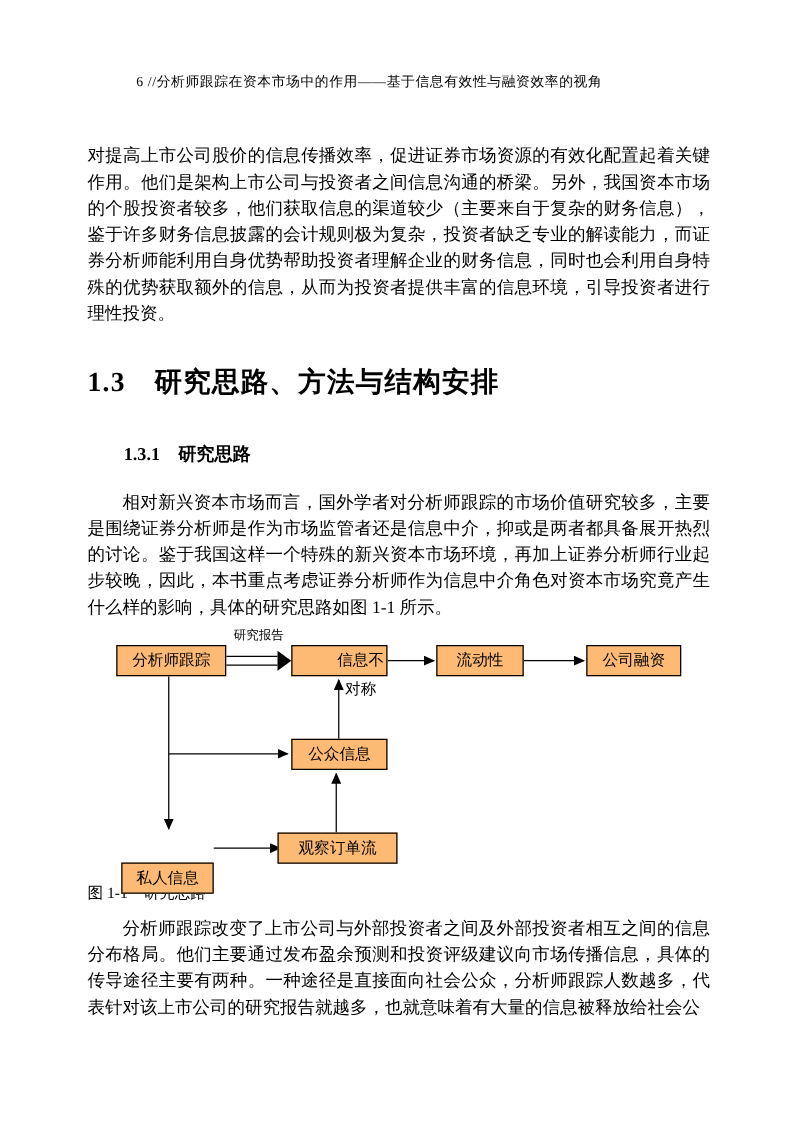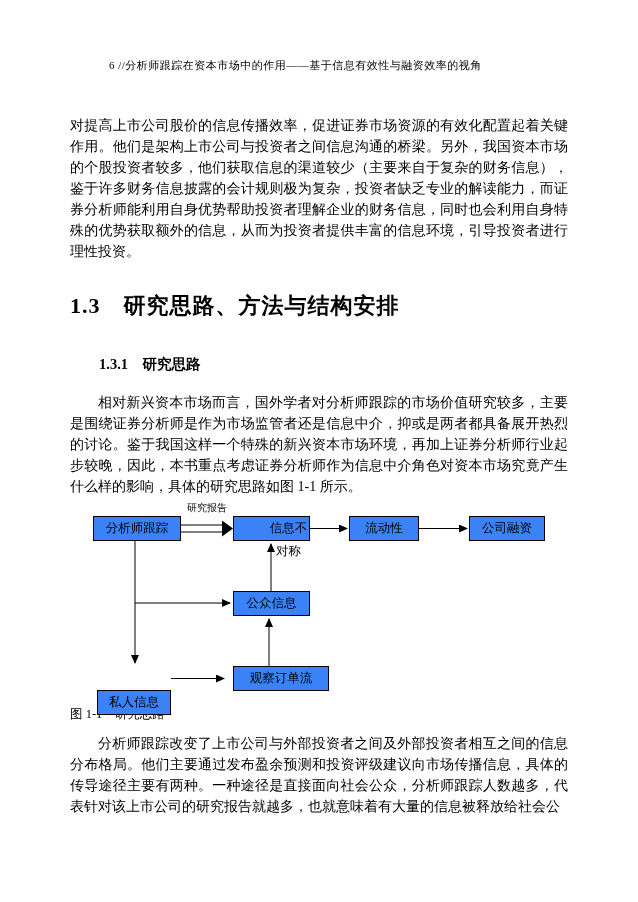--- a/index.html
+++ b/index.html
@@ -48,32 +48,32 @@
   .figure {
     position: relative;
     width: 498px; height: 196px;
     margin-top: 4px;
   }
   .figure svg { position: absolute; left: 0; top: 0; }
   .fig-box {
     position: absolute;
     height: 25px;
     border: 1px solid #000;
-    background: #3b82f6;
+    background: #fdba74;
     font-size: 12.5px;
     line-height: 23px;
     text-align: center;
   }
   .box-analyst   { left: 23px;  top: 15px;  width: 88px; }
   .box-asymmetry { left: 163px; top: 15px;  width: 77px; padding-left: 34px; }
   .box-liquidity { left: 279px; top: 15px;  width: 70px; text-align: center; }
   .box-financing { left: 399px; top: 15px;  width: 76px; }
   .box-public    { left: 163px; top: 90px;  width: 77px; }
   .box-private   { left: 27px;  top: 165px; width: 74px; margin-top: 24px; }
-  .box-order     { left: 163px; top: 165px; width: 96px; }
+  .box-order     { left: 152px; top: 165px; width: 96px; }
   .fig-arrow-label {
     position: absolute;
     left: 106px; top: 0; width: 62px;
     font-size: 10px;
     text-align: center;
     white-space: nowrap;
   }
   .fig-caption {
     margin-top: 9px;
     text-align: left;

